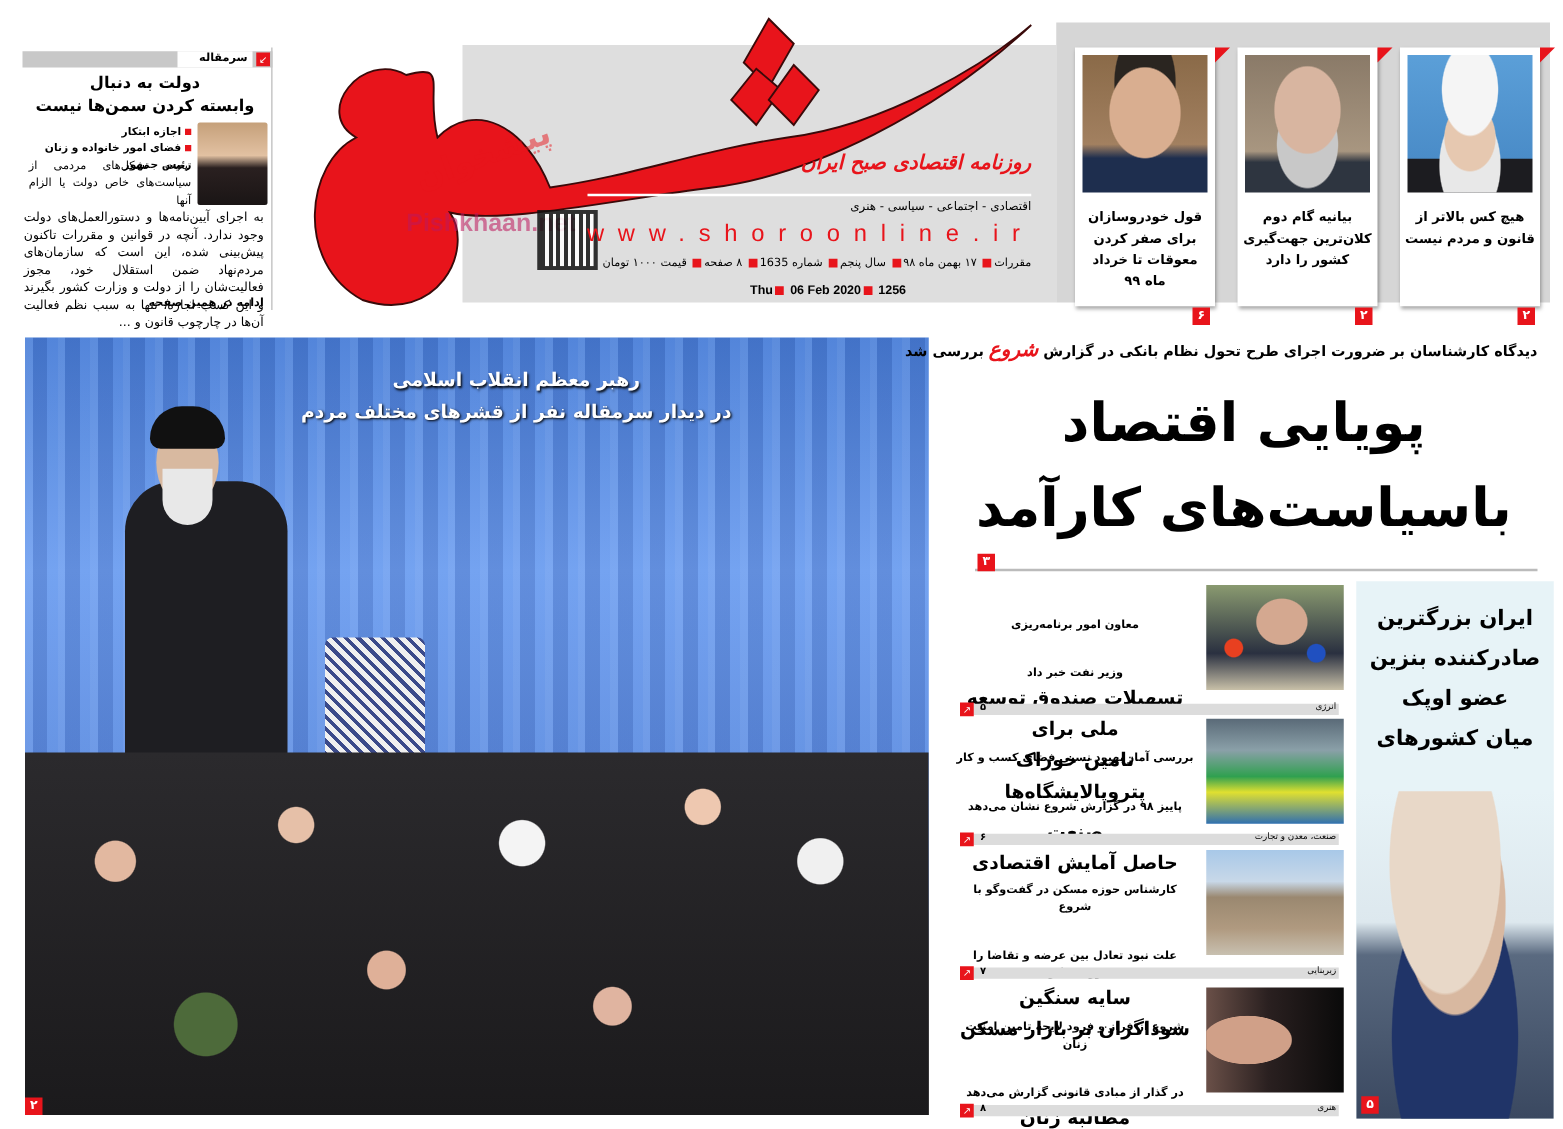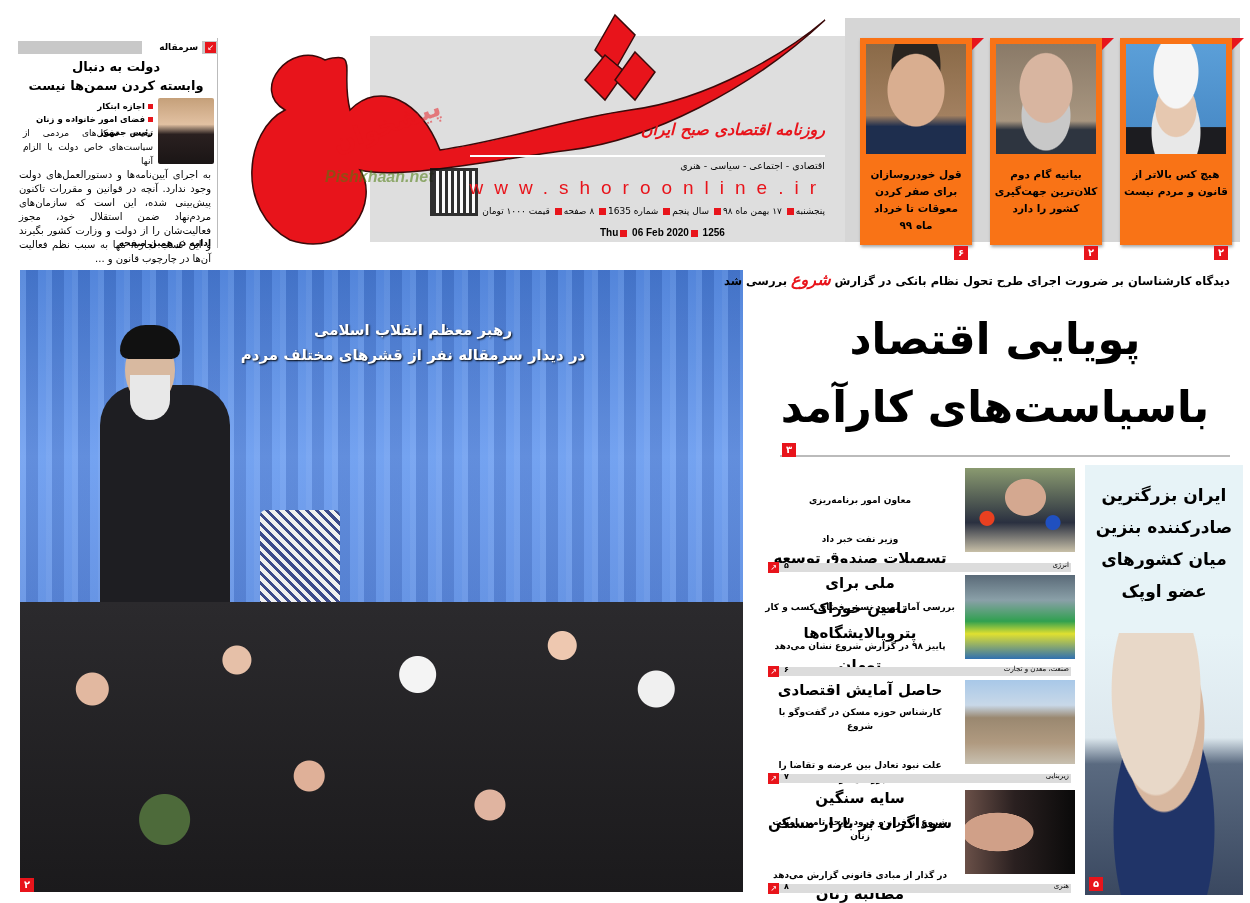--- a/index.html
+++ b/index.html
@@ -27,26 +27,26 @@
   #logo-svg { position: absolute; left: 0; top: 0; }
   #masthead .tagline { position: absolute; right: 20px; top: 120px; font-family: "DejaVu Serif", serif; font-style: italic; color: #e8141b; font-size: 16px; font-weight: bold; }
   #masthead .rule { position: absolute; left: 240px; right: 20px; top: 155px; height: 2px; background: #fff; }
   #masthead .cats { position: absolute; right: 20px; top: 160px; font-size: 9.5px; }
   #masthead .url { position: absolute; right: 18px; top: 177px; font-family: "Liberation Sans", sans-serif; color: #e8141b; font-size: 19px; letter-spacing: 11px; }
   #masthead .issue-fa { position: absolute; right: 20px; top: 206px; font-size: 9px; }
   #masthead .issue-en { position: absolute; left: 370px; top: 227px; font-family: "Liberation Sans", sans-serif; font-weight: bold; font-size: 10px; }
   #masthead .sq { display:inline-block; width:7px; height:7px; background:#e8141b; margin: 0 2px; vertical-align: middle; }
   #qr { position: absolute; left: 200px; top: 168px; width: 48px; height: 48px; background:
       repeating-linear-gradient(90deg,#111 0 3px,#fff 3px 6px),#111; opacity:0.85; border: 3px solid #111; }
-  #watermark { position: absolute; left: 95px; top: 168px; color:#4d7c0f; opacity:0.55; font-family:"Liberation Sans",sans-serif; font-weight:bold; font-style: italic; font-size: 16px; }
+  #watermark { position: absolute; left: 95px; top: 168px; color:#be185d; opacity:0.55; font-family:"Liberation Sans",sans-serif; font-weight:bold; font-size: 20px; }
   #watermark-fa { position: absolute; left: 100px; top: 110px; color:#e8141b; opacity:0.5; font-size: 26px; font-weight: bold; transform: rotate(-20deg); }
 
   
   #cards-bg { left: 845px; top: 18px; width: 395px; height: 224px; background: #d6d6d6; }
-  .card { position: absolute; top: 20px; width: 112px; height: 207px; background: #f97316; box-shadow: 1px 2px 3px rgba(0,0,0,0.35); }
+  .card { position: absolute; top: 20px; width: 112px; height: 207px; background: #ffffff; box-shadow: 1px 2px 3px rgba(0,0,0,0.35); }
   .card .photo { position: absolute; left: 6px; top: 6px; width: 100px; height: 110px; }
   .card .corner { position: absolute; right: -12px; top: 0; width: 0; height: 0; border-left: 12px solid #e8141b; border-bottom: 12px solid transparent; }
   .card .txt { position: absolute; left: 4px; right: 4px; top: 128px; text-align: center; font-size: 10.5px; font-weight: bold; line-height: 17px; }
   .card .red-num { right: 4px; bottom: -15px; }
 
   
   #main-photo { left: 20px; top: 270px; width: 723px; height: 622px; overflow: hidden;
      background: linear-gradient(180deg, #4a7fd8 0%, #6d9ef0 30%, #5b8be0 60%, #3a5a9a 70%, #2a2a30 80%, #1c1a1c 100%); }
   #main-photo .curtain { position:absolute; inset:0; background: repeating-linear-gradient(90deg, rgba(255,255,255,0.10) 0 6px, rgba(0,0,50,0.10) 6px 18px, rgba(255,255,255,0.05) 18px 26px); height: 460px; }
   #main-photo .figure { position:absolute; left: 70px; top: 55px; width: 150px; height: 560px; }
@@ -58,21 +58,21 @@
   #main-photo .crowd { position:absolute; left:0; right:0; bottom:0; height: 290px;
      background: radial-gradient(circle at 10% 30%, #e2b8a0 0 16px, transparent 17px),
                  radial-gradient(circle at 30% 20%, #e6c0a8 0 14px, transparent 15px),
                  radial-gradient(circle at 55% 25%, #f4f4f4 0 18px, transparent 19px),
                  radial-gradient(circle at 75% 15%, #eec8b0 0 14px, transparent 15px),
                  radial-gradient(circle at 88% 30%, #f0f0f0 0 18px, transparent 19px),
                  radial-gradient(circle at 40% 60%, #dfb098 0 15px, transparent 16px),
                  radial-gradient(circle at 65% 70%, #e0b4a0 0 15px, transparent 16px),
                  radial-gradient(circle at 20% 75%, #4d6a3a 0 25px, transparent 26px),
                  linear-gradient(180deg,#2b2a2d,#1b1a1c); }
-  #main-photo .kicker { position:absolute; right: 120px; top: 22px; width: 420px; text-align:center; color:#fff; font-weight:bold; font-size: 15px; line-height: 25px; text-shadow: 1px 1px 2px #000; margin-top: 26px; }
+  #main-photo .kicker { position:absolute; right: 120px; top: 22px; width: 420px; text-align:center; color:#fff; font-weight:bold; font-size: 15px; line-height: 25px; text-shadow: 1px 1px 2px #000; }
   #main-photo .headline { position:absolute; right: 25px; top: 90px; width: 460px; text-align:center; color:#fff; font-weight:bold; font-size: 31px; line-height: 48px; text-shadow: 2px 2px 3px #000; }
   #main-photo .red-num { left: 0; bottom: 0; }
 
   
   #lead { left: 760px; top: 265px; width: 470px; height: 192px; }
   #lead .kicker { position:absolute; right: 0; top: 5px; font-size: 11.5px; font-weight: bold; white-space: nowrap; }
   #lead .kicker .brand { color:#e8141b; font-family: "DejaVu Serif", serif; font-style: italic; font-size: 16px; }
   #lead .headline { position:absolute; right: 10px; left: 10px; top: 40px; text-align:center; font-size: 43px; font-weight: 900; line-height: 68px; }
   #lead .rule { position:absolute; left: 20px; right: 0; bottom: 0; height: 2px; background:#bbb; }
   #lead .red-num { left: 22px; bottom: 0; }
@@ -126,21 +126,21 @@
     <path d="M70 140 C50 170 60 220 95 225 C85 200 80 170 100 150 Z" fill="#fff" opacity="0.0"></path>
   </svg>
   <div id="watermark-fa">پیشخوان</div>
   <div id="watermark" style="direction:ltr">Pishkhaan.net</div>
   <div id="qr"></div>
   <div class="tagline">روزنامه اقتصادی صبح ایران</div>
   <div class="rule"></div>
   <div class="cats">اقتصادی - اجتماعی - سیاسی - هنری</div>
   <div class="url" style="direction:ltr">www.shoroonline.ir</div>
   <div class="issue-fa">
-    <span>پنجشنبه</span><span class="sq"></span>
+    <span>مقررات</span><span class="sq"></span>
     <span>۱۷ بهمن ماه ۹۸</span><span class="sq"></span>
     <span>سال پنجم</span><span class="sq"></span>
     <span>شماره 1635</span><span class="sq"></span>
     <span>۸ صفحه</span><span class="sq"></span>
     <span>قیمت ۱۰۰۰ تومان</span>
   </div>
   <div class="issue-en" style="direction:ltr">
     <span>Thu</span><span class="sq"></span>
     <span>06 Feb 2020</span><span class="sq"></span>
     <span>1256</span>
@@ -212,21 +212,21 @@
   <div class="arrow">↗</div>
   <div class="pg">۵</div>
   <div class="lbl">انرژی</div>
 </div>
 
 <div class="story" style="top:575px; height:85px;">
   <div class="photo" style="background: linear-gradient(180deg,#5a6a78 0%,#8aa0a8 30%,#30a050 55%,#e0e030 70%,#3070b0 100%);"></div>
   <div class="text">
     <div class="small">بررسی آمار بهبود نسبی فضای کسب و کار</div>
     <div class="small">پاییز ۹۸ در گزارش شروع نشان می‌دهد</div>
-    <div class="big">تومان</div>
+    <div class="big">صنعت</div>
     <div class="big">حاصل آمایش اقتصادی</div>
   </div>
 </div>
 <div class="sec-bar" style="top:667px;">
   <div class="arrow">↗</div>
   <div class="pg">۶</div>
   <div class="lbl">صنعت، معدن و تجارت</div>
 </div>
 
 <div class="story" style="top:680px; height:85px;">
@@ -256,18 +256,18 @@
 <div class="sec-bar" style="top:884px;">
   <div class="arrow">↗</div>
   <div class="pg">۸</div>
   <div class="lbl">هنری</div>
 </div>
 
 <div id="feature" class="abs">
   <div class="headline">
     <div>ایران بزرگترین</div>
     <div>صادرکننده بنزین</div>
+    <div>عضو اوپک</div>
     <div>میان کشورهای</div>
-    <div>عضو اوپک</div>
   </div>
   <div class="portrait" style="background: radial-gradient(ellipse at 45% 22%, #e8d8c8 0 44px, transparent 45px), radial-gradient(ellipse at 50% 35%, #d8b8a0 0 40px, transparent 41px), radial-gradient(ellipse at 50% 75%, #203468 0 50px, transparent 51px), linear-gradient(180deg,#e7f3f7 0%,#dde8ee 40%,#5a6a80 50%,#3a4860 100%);"></div>
   <div class="red-num">۵</div>
 </div>
 
 </body></html>

